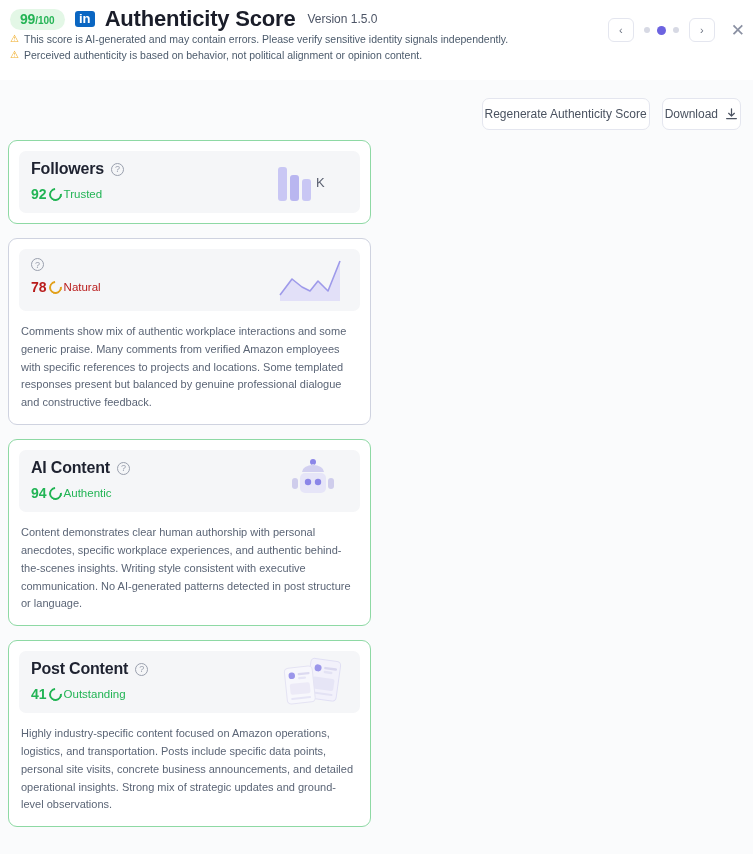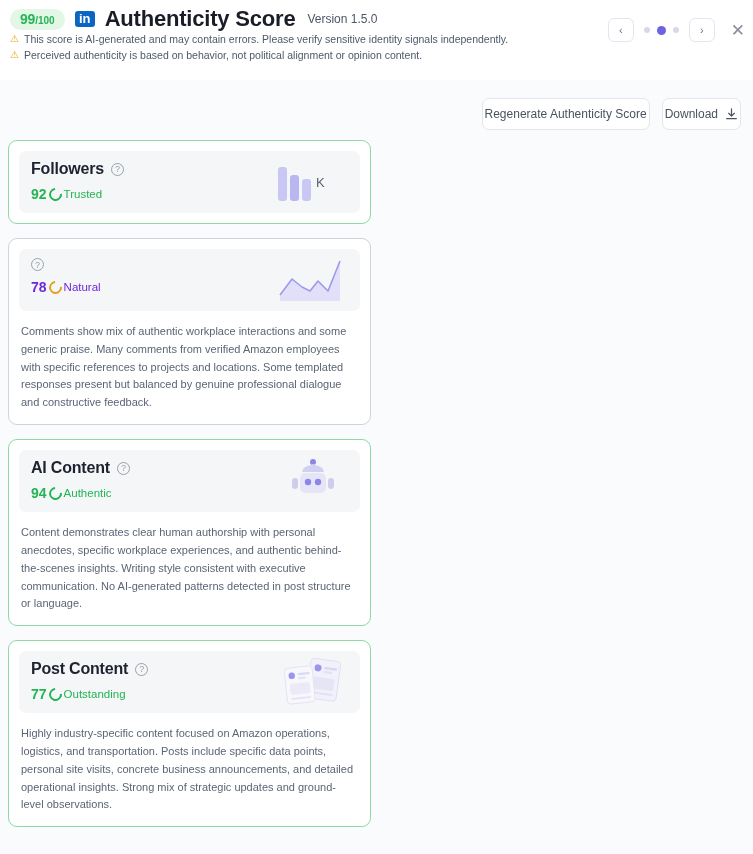--- a/index.html
+++ b/index.html
@@ -186,21 +186,21 @@
     cursor: pointer;
   }
   .card-score {
     display: flex;
     align-items: center;
     gap: 2px;
     margin-top: 8px;
   }
   .score-num { font-size: 14px; font-weight: 600; color: #22b455; }
   .score-label { font-size: 11.5px; color: #22b455; font-weight: 500; }
-  .card.amber .score-num, .card.amber .score-label { color: #6d28d9; }
+  .card.amber .score-num, .card.amber .score-label { color: #b91c1c; }
 
   .ring {
     width: 13px; height: 13px;
     border: 2.6px solid #22b455;
     border-radius: 50%;
     border-top-color: transparent;
     transform: rotate(40deg);
   }
   .card.amber .ring { border-color: #e2a11d; border-top-color: transparent; }
 
@@ -342,21 +342,21 @@
       <div class="card-desc">Content demonstrates clear human authorship with personal anecdotes, specific workplace experiences, and authentic behind-the-scenes insights. Writing style consistent with executive communication. No AI-generated patterns detected in post structure or language.</div>
     </div>
 
     <div class="card">
       <div class="card-head">
         <div class="card-title">
           <span>Post Content</span>
           <span class="help-ico">?</span>
         </div>
         <div class="card-score">
-          <span class="score-num">77</span>
+          <span class="score-num">41</span>
           <span class="ring"></span>
           <span class="score-label">Outstanding</span>
         </div>
         <div class="card-ico">
           <svg width="72" height="52" viewBox="0 0 72 52">
             <g transform="rotate(8 40 26)">
               <rect x="30" y="2" width="30" height="40" rx="4" fill="#f2f1fb" stroke="#e0dff4"></rect>
               <circle cx="38" cy="11" r="3.5" fill="#9b96ea"></circle>
               <rect x="44" y="9" width="13" height="2.4" rx="1.2" fill="#d9d7ef"></rect>
               <rect x="44" y="13" width="9" height="2.4" rx="1.2" fill="#e3e2f4"></rect>

